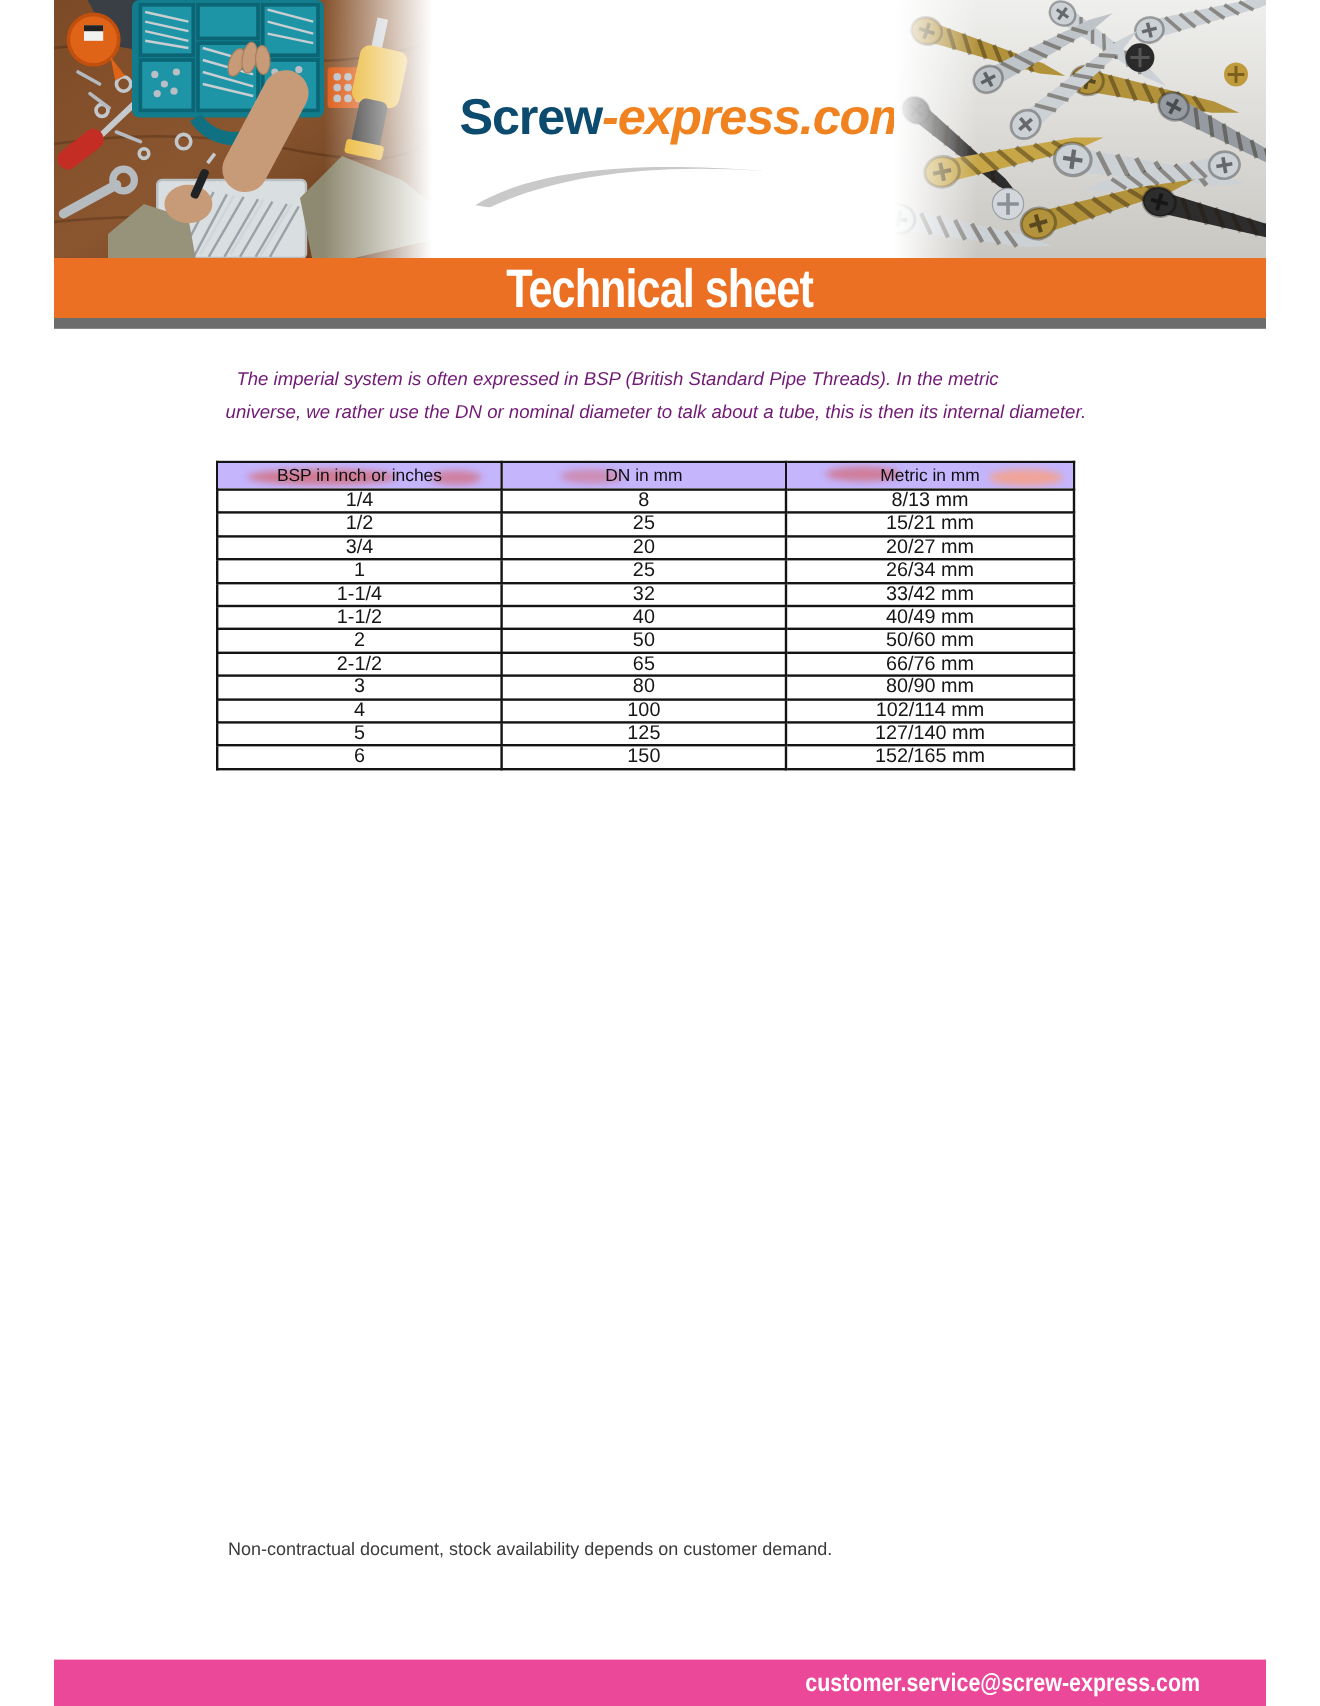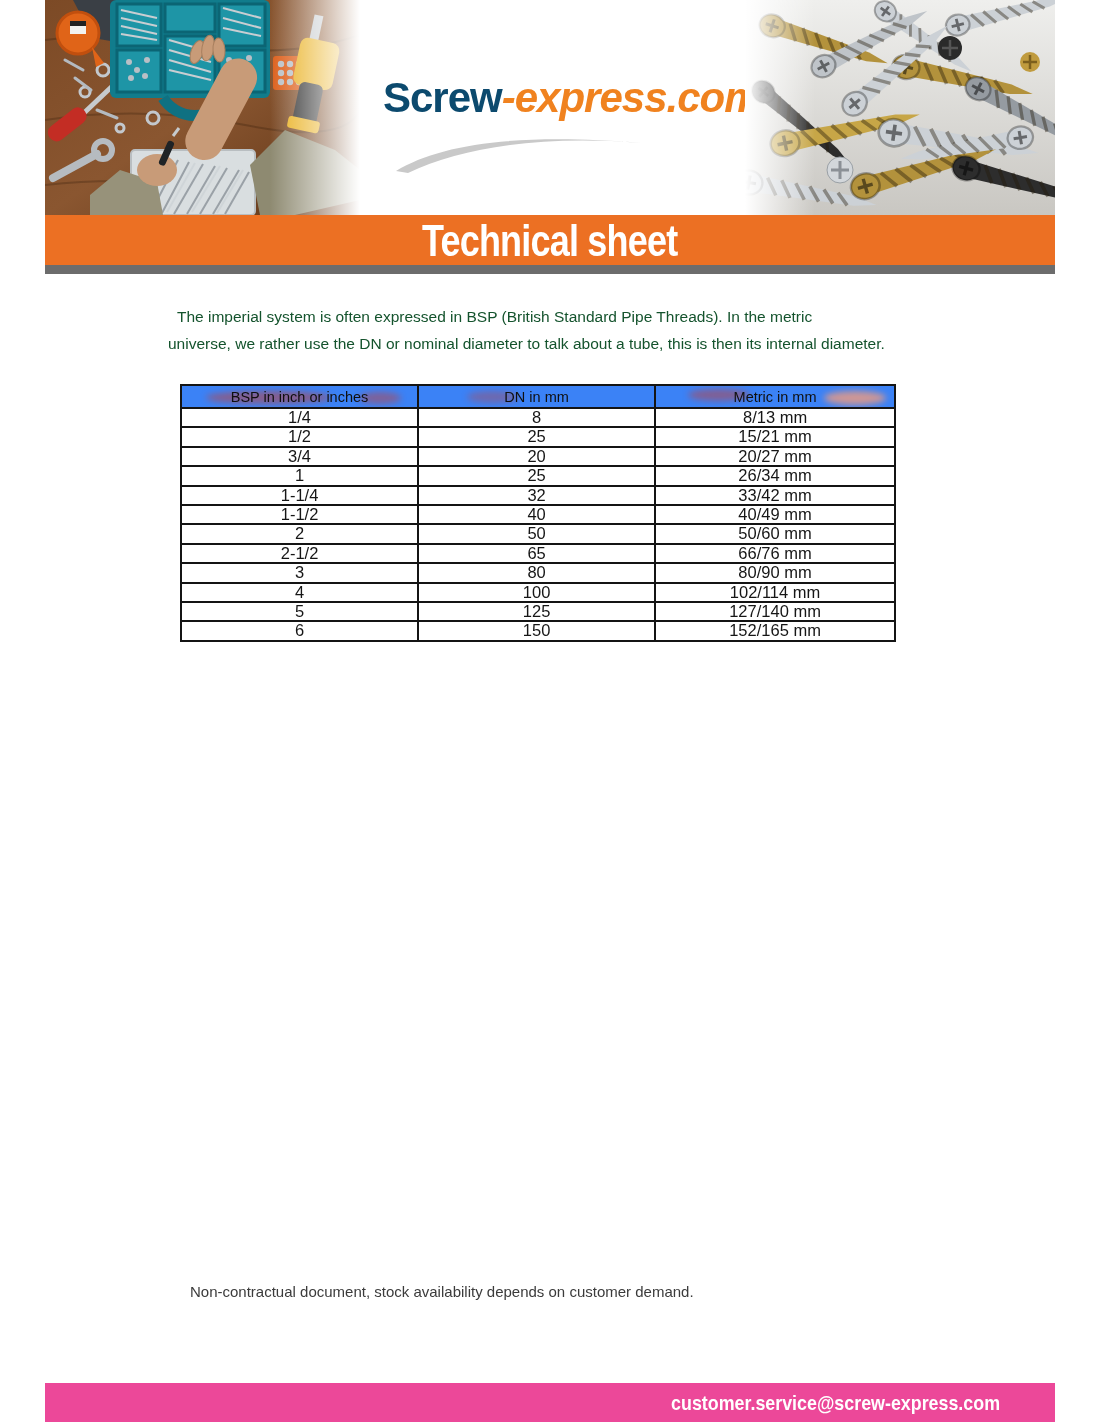--- a/index.html
+++ b/index.html
@@ -13,28 +13,28 @@
   .logo .l1{color:#0c4a6e;}
   .logo .l2{color:#f0821f;font-style:italic;}
   .swoosh{position:absolute;left:392px;top:131px;}
 
   
   .banner{position:absolute;left:45px;top:215px;width:1010px;height:50px;background:#ec7023;display:flex;align-items:center;justify-content:center;}
   .banner-title{color:#ffffff;font-size:45px;font-weight:700;transform:scaleX(0.8);letter-spacing:-1px;line-height:1;}
   .divider-strip{position:absolute;left:45px;top:265px;width:1010px;height:9px;background:#6c6c6c;}
 
   
-  .intro{position:absolute;left:168px;top:303px;width:790px;font-size:15.5px;line-height:27px;color:#14532d;}
+  .intro{position:absolute;left:188px;top:303px;width:790px;font-size:15.5px;line-height:27px;color:#701a75;font-style:italic;}
   .intro .line1{display:block;padding-left:9px;}
   .intro .line2{display:block;}
 
   
   .table-wrap{position:absolute;left:180px;top:384px;width:716px;}
   table.conv{border-collapse:collapse;width:100%;}
-  table.conv th{background:#3b82f6;border:2px solid #141414;font-size:14.5px;font-weight:400;color:#0f0f0f;height:21px;padding:0;position:relative;overflow:hidden;}
+  table.conv th{background:#c4b5fd;border:2px solid #141414;font-size:14.5px;font-weight:400;color:#0f0f0f;height:21px;padding:0;position:relative;overflow:hidden;}
   table.conv td{border:2px solid #141414;text-align:center;font-family:Liberation Sans, sans-serif;font-size:16.5px;color:#161616;height:17.4px;line-height:17.4px;padding:0;background:#ffffff;}
   table.conv col.c1{width:33.2%;}
   table.conv col.c2{width:33.2%;}
   table.conv col.c3{width:33.6%;}
   .smudge{position:absolute;border-radius:50%;filter:blur(3px);pointer-events:none;}
   .sm-a{left:24px;top:5px;width:125px;height:13px;background:rgba(225,48,14,.45);}
   .sm-b{right:16px;top:6px;width:42px;height:12px;background:rgba(225,48,14,.40);}
   .sm-c{left:48px;top:5px;width:52px;height:12px;background:rgba(225,48,14,.30);}
   .sm-d{left:32px;top:3px;width:62px;height:12px;background:rgba(225,48,14,.42);}
   .sm-e{right:8px;top:5px;width:62px;height:14px;background:rgba(255,158,118,.75);}

